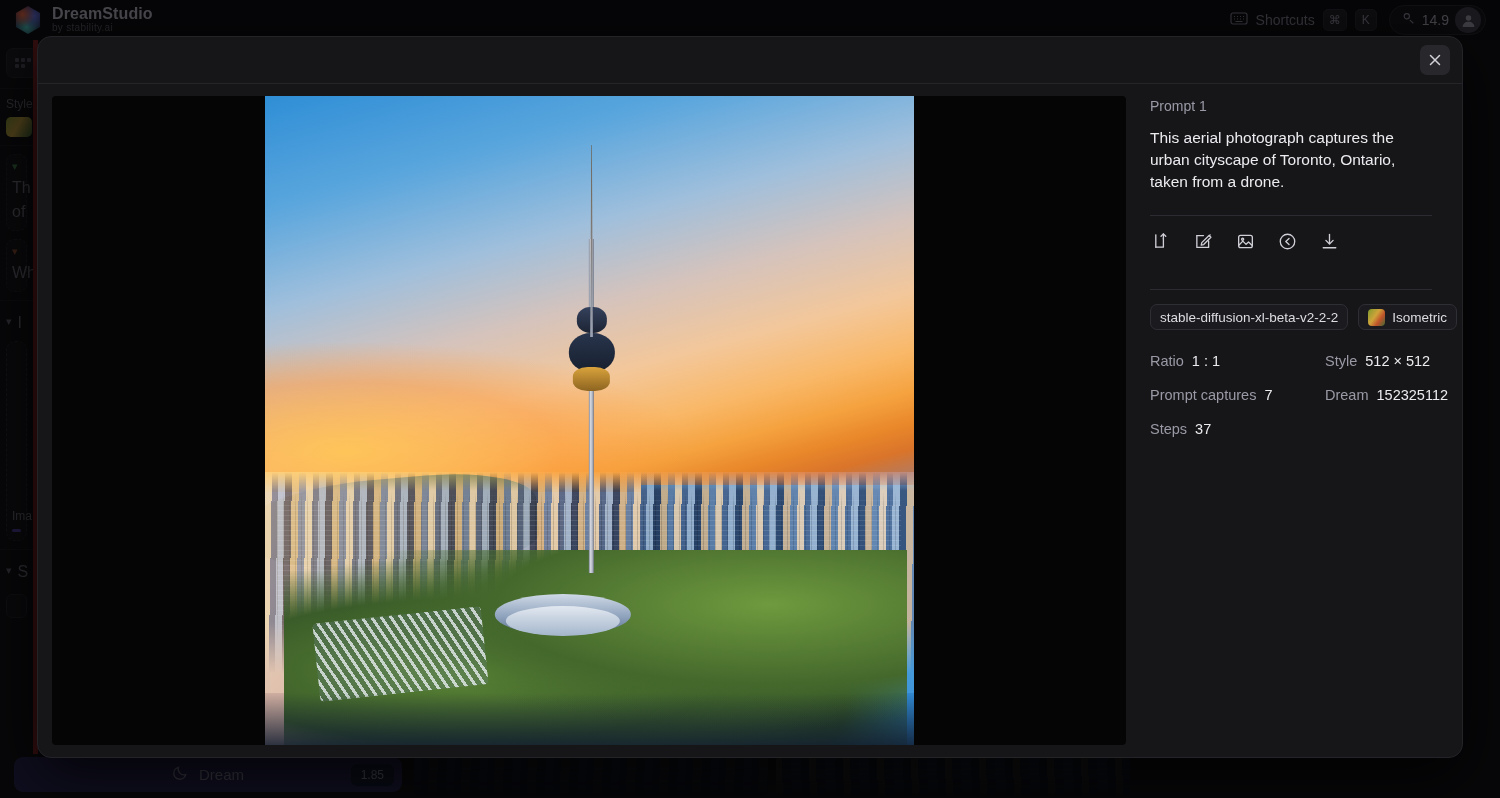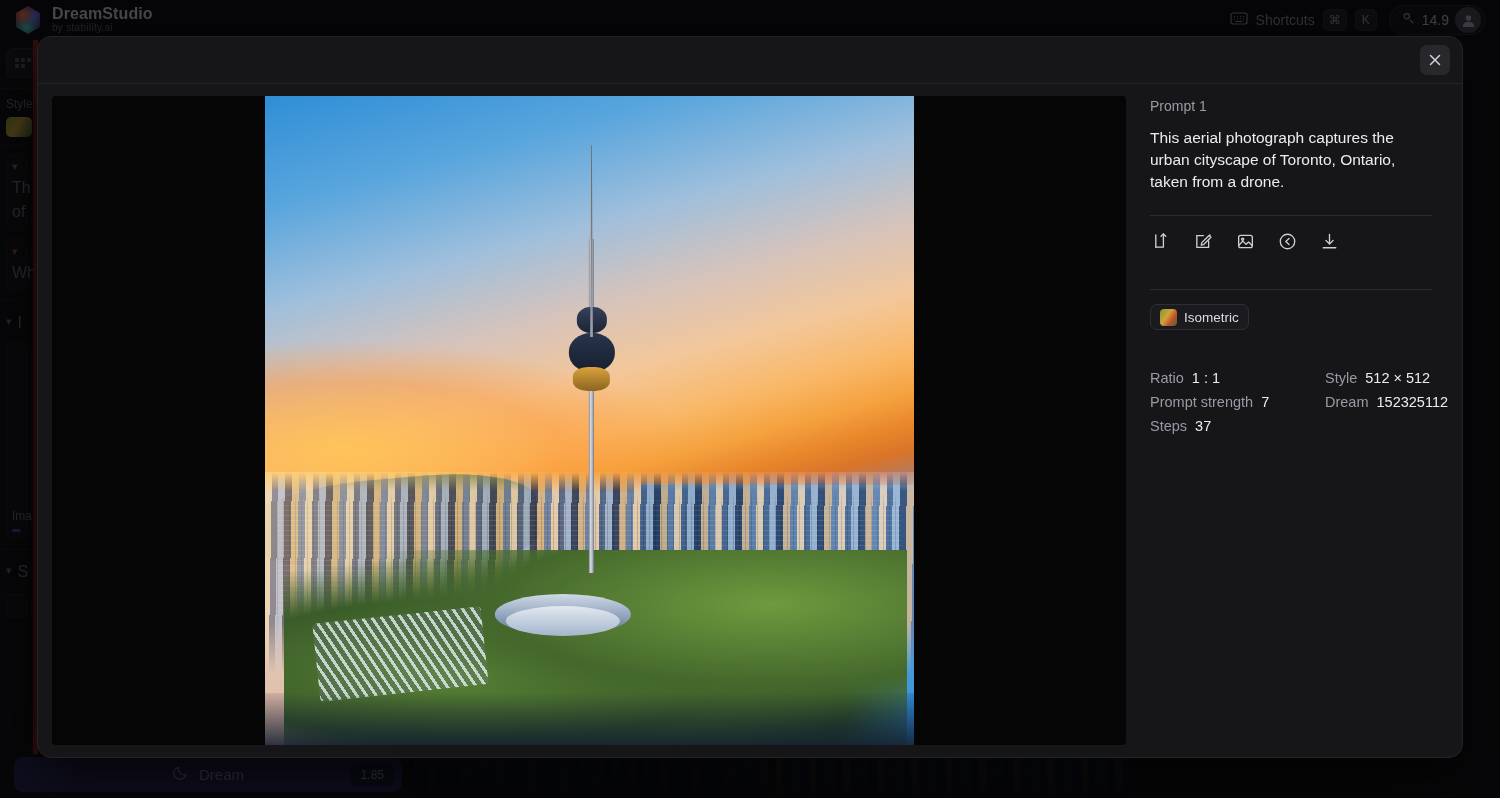--- a/index.html
+++ b/index.html
@@ -472,22 +472,22 @@
     white-space: nowrap;
   }
   .style-swatch {
     width: 17px; height: 17px;
     border-radius: 4px;
     background: linear-gradient(125deg,#7f9a2c,#d0a33b 42%,#c0522a 68%,#3f6a34);
   }
   #meta-grid {
     display: grid;
     grid-template-columns: 175px 1fr;
-    row-gap: 8px;
-    margin-top: 34px;
+    row-gap: 18px;
+    margin-top: 17px;
   }
   .meta-item { display: flex; align-items: baseline; gap: 8px; white-space: nowrap; }
   .meta-key { font-size: 14.5px; color: #9a9aa6; }
   .meta-val { font-size: 14.5px; color: #ececf0; }
 </style>
 </head>
 <body>
 
 <div id="app-shell">
 
@@ -679,36 +679,39 @@
               <path d="M6.2 8.8L10 12.6l3.8-3.8"></path>
               <path d="M3.4 16.6h13.2"></path>
           </svg>
         </div>
       </div>
 
       <div class="panel-divider"></div>
 
       <div id="meta-tags">
         <div class="tag">
+          <span>stable-diffusion-xl-beta-v2-2-2</span>
+        </div>
+        <div class="tag">
           <span class="style-swatch"></span>
           <span>Isometric</span>
         </div>
       </div>
 
       <div id="meta-grid">
         <div class="meta-item">
           <span class="meta-key">Ratio</span>
           <span class="meta-val">1 : 1</span>
         </div>
         <div class="meta-item">
           <span class="meta-key">Style</span>
           <span class="meta-val">512 × 512</span>
         </div>
         <div class="meta-item">
-          <span class="meta-key">Prompt strength</span>
+          <span class="meta-key">Prompt captures</span>
           <span class="meta-val">7</span>
         </div>
         <div class="meta-item">
           <span class="meta-key">Dream</span>
           <span class="meta-val">152325112</span>
         </div>
         <div class="meta-item">
           <span class="meta-key">Steps</span>
           <span class="meta-val">37</span>
         </div>

